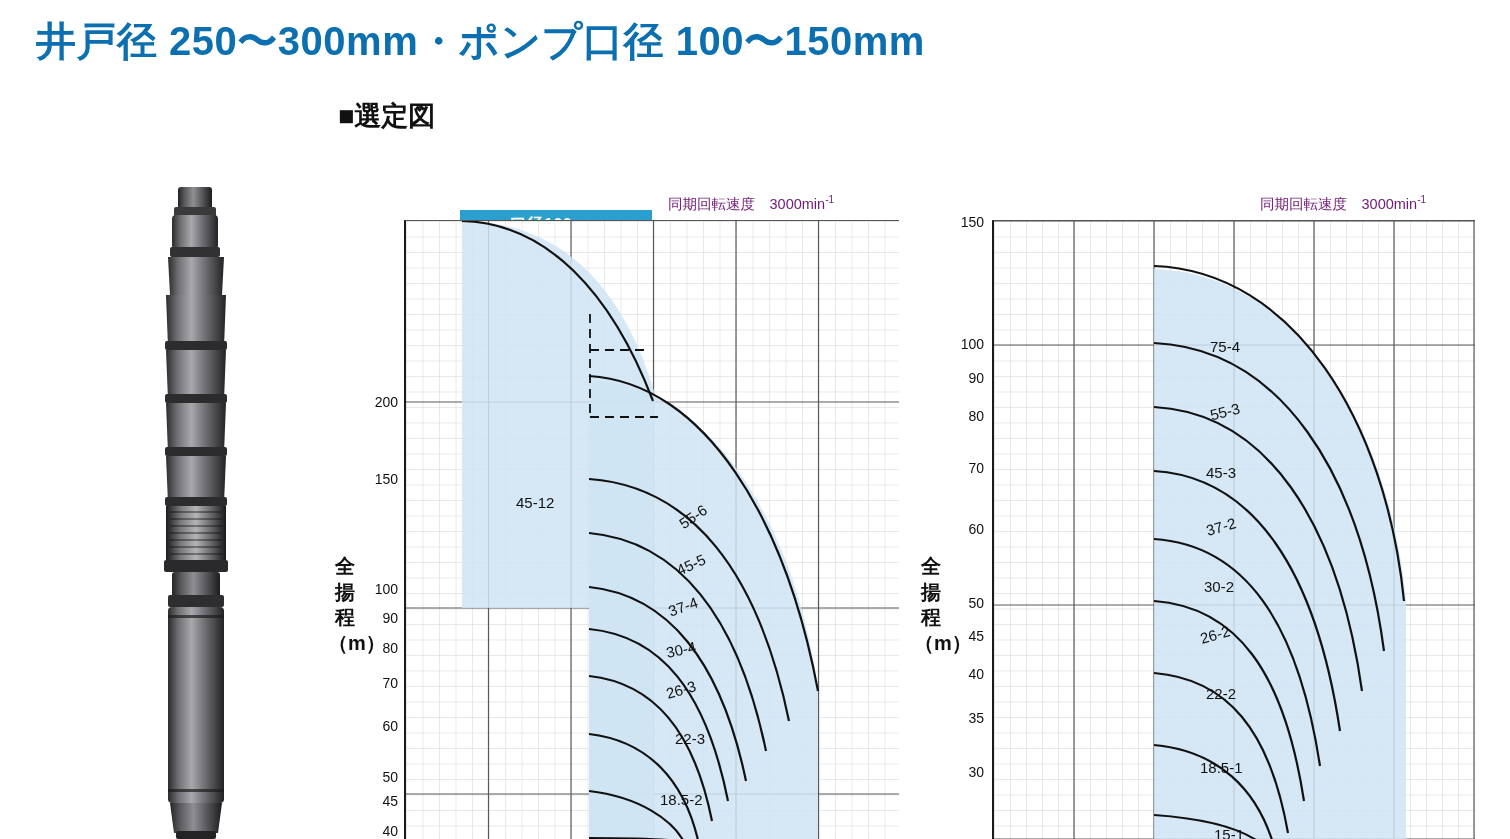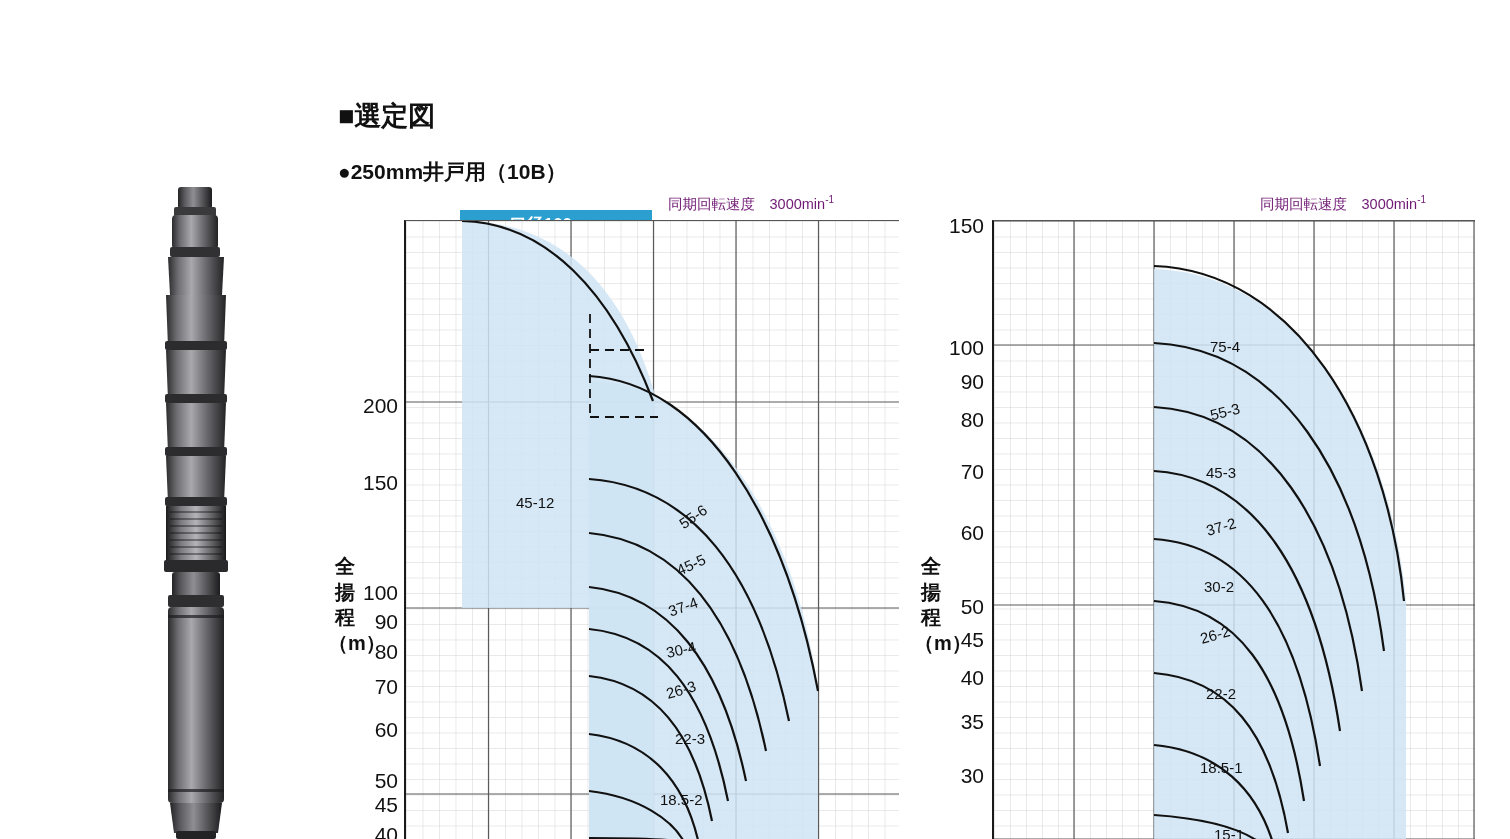--- a/index.html
+++ b/index.html
@@ -87,37 +87,38 @@
     position: absolute;
     font-size: 20px;
     font-weight: bold;
     color: #111;
     text-align: center;
     line-height: 1.28;
     white-space: pre-line;
   }
   .ytick {
     position: absolute;
-    font-size: 21px;
+    font-size: 14px;
     color: #111;
     text-align: right;
     white-space: nowrap;
   }
   .curve-label {
     position: absolute;
     font-size: 15px;
     color: #111;
     white-space: nowrap;
   }
 </style>
 </head>
 <body>
 
 <div id="page">
 
+  <div class="page-title">井戸径 250〜300mm・ポンプ口径 100〜150mm</div>
 
   <div class="section-heading">■選定図</div>
 
   <div class="pump-photo">
     <svg width="96" height="654" viewBox="0 0 96 654">
       <defs>
         <linearGradient id="metal" x1="0" y1="0" x2="1" y2="0">
           <stop offset="0%" stop-color="#2b2b2d"></stop>
           <stop offset="18%" stop-color="#6e6e72"></stop>
           <stop offset="42%" stop-color="#a9a9ad"></stop>
@@ -176,21 +177,20 @@
       <rect x="20" y="430" width="56" height="3" fill="#1d1d1f" opacity="0.7"></rect>
       <rect x="20" y="604" width="56" height="3" fill="#1d1d1f" opacity="0.7"></rect>
 
       <path d="M22 618 L74 618 L70 648 L26 648 Z" fill="url(#metal2)"></path>
       <rect x="28" y="646" width="40" height="8" rx="2" fill="#232325"></rect>
     </svg>
   </div>
 
   <div class="chart-block" id="block-250" style="left:338px; top:158px; width:560px; height:681px;">
 
-    <div class="chart-title">●250mm井戸用（10B）</div>
 
     <div class="speed-note" style="left:330px; top:36px;">
       <span>同期回転速度　3000min</span><sup>-1</sup>
     </div>
 
     <div class="bore-label" style="left:122px; top:52px; width:192px;">口径100mm</div>
     <div class="bore-label" style="left:258px; top:96px; width:192px;">口径125mm</div>
 
     <div class="axis-label" style="left:-10px; top:396px; width:34px;">全
 揚

